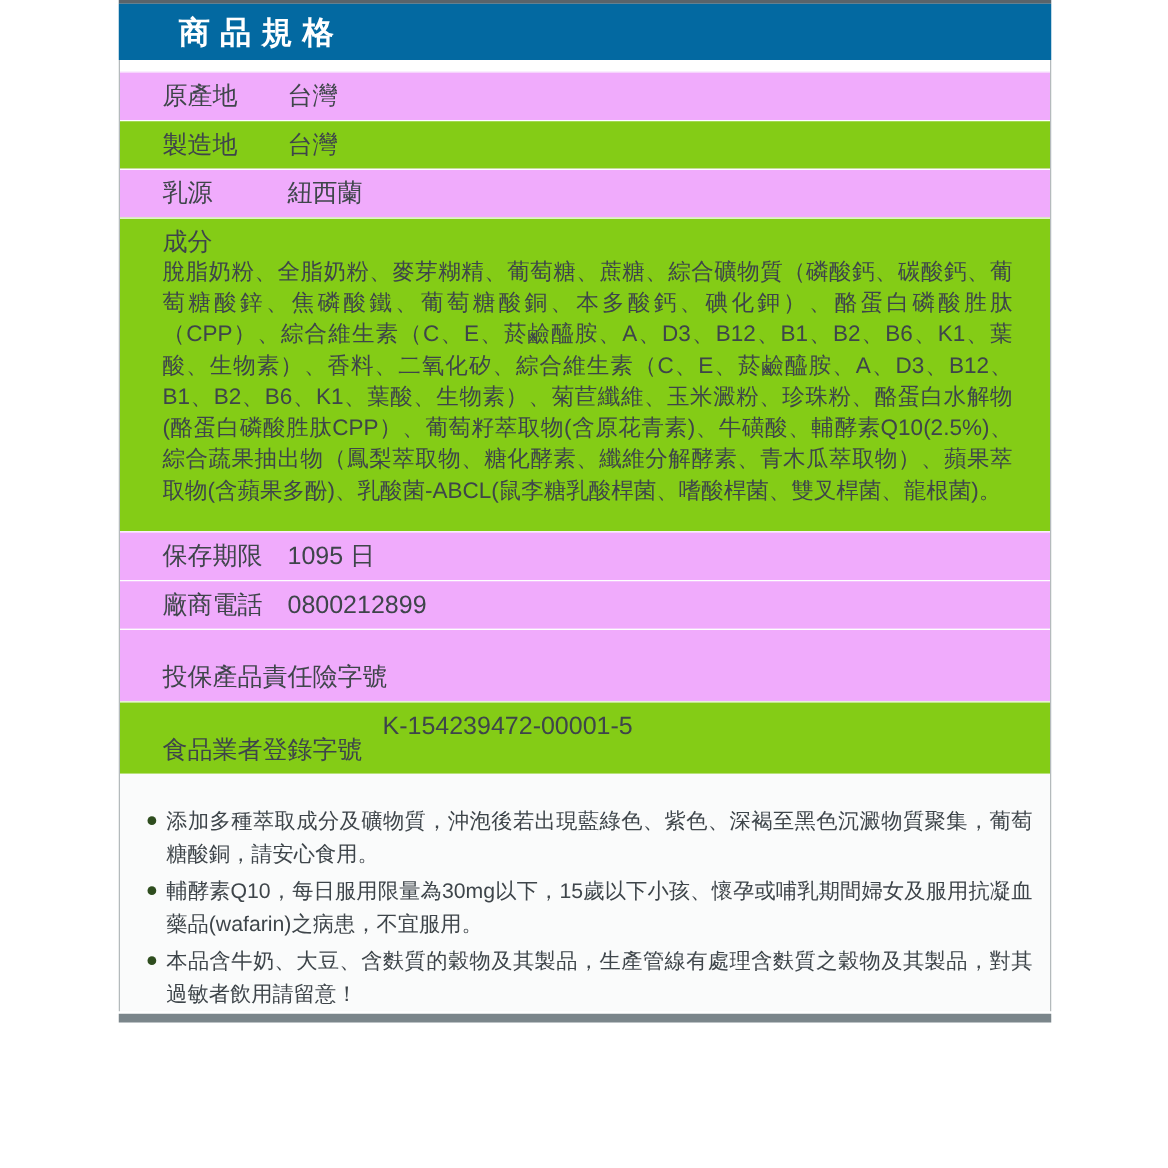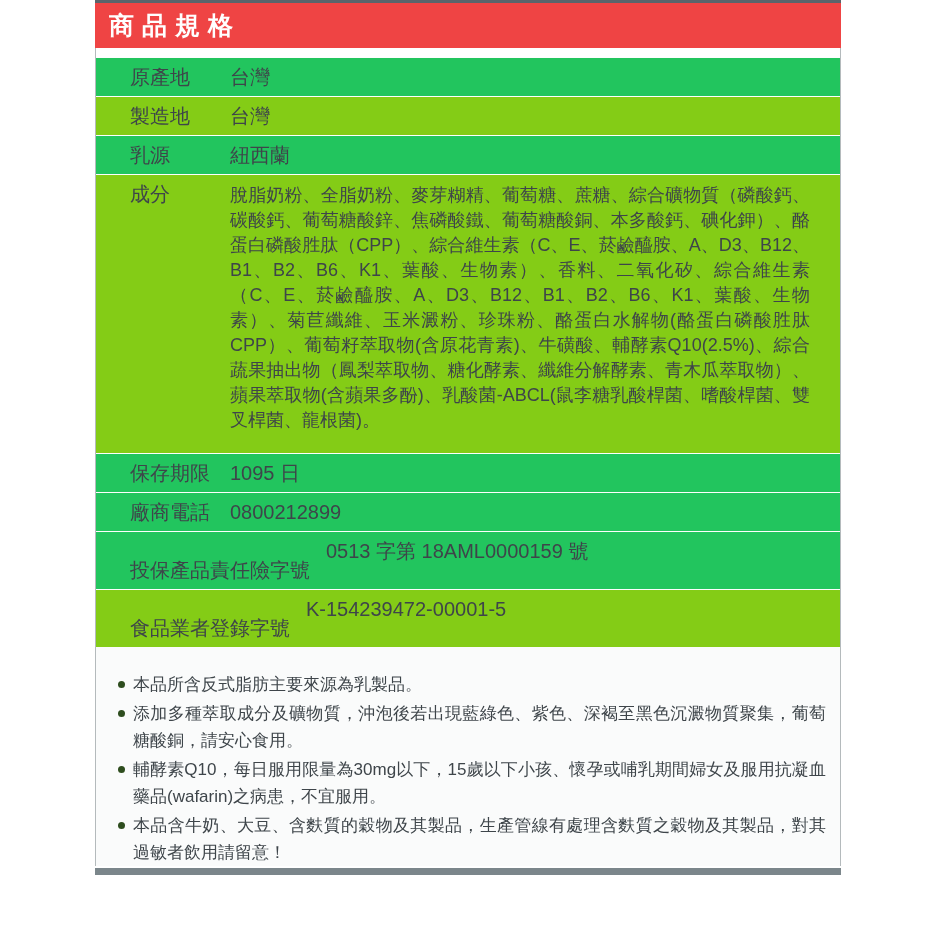--- a/index.html
+++ b/index.html
@@ -6,43 +6,43 @@
   html,body { background:#ffffff; }
   body {
     width:934px; height:934px;
     font-family:"Liberation Sans","DejaVu Sans",sans-serif;
     color:#3e454a;
     overflow:hidden;
   }
   .sheet { position:relative; margin-left:95px; width:746px; }
   .top-strip { height:3px; background:#5a646b; }
   .header-bar {
-    height:45px; background:#ef4444;
-    display:flex; align-items:center; padding-left:14px;
+    height:45px; background:#0369a1;
+    display:flex; align-items:center; padding-left:48px;
   }
   .header-title {
     color:#ffffff; font-size:25px; font-weight:bold; letter-spacing:8px;
   }
   .table-body {
     background:#ffffff;
     border-left:1px solid #b4babc; border-right:1px solid #b4babc;
     padding-top:9px;
   }
   .spec-row {
     display:flex; align-items:flex-start;
     padding:8px 30px 8px 34px;
     font-size:20px; line-height:22px;
-    background:#22c55e;
+    background:#f0abfc;
     border-top:1px solid #fdfefe;
   }
   .spec-row.even { background:#84cc16; }
   .spec-label { min-width:100px; flex-shrink:0; white-space:nowrap; }
   .spec-row.wide .spec-label { min-width:0; margin-right:16px;margin-top:19px; }
   .spec-value { flex:1; }
-  .spec-row.long { padding-bottom:20px; }
+  .spec-row.long { padding-bottom:20px;flex-direction:column; }
   .spec-row.long .spec-value {
     font-size:18px; line-height:25px;
     text-align:justify; text-justify:inter-ideograph;
   }
   .notes {
     background:#fafbfb;
     padding:24px 14px 0 22px;
   }
   .note-item {
     display:flex; align-items:flex-start;
@@ -96,33 +96,28 @@
 
 
   <div class="spec-row">
     <div class="spec-label">廠商電話</div>
     <div class="spec-value">0800212899</div>
   </div>
 
 
   <div class="spec-row wide">
     <div class="spec-label">投保產品責任險字號</div>
-    <div class="spec-value">0513 字第 18AML0000159 號</div>
   </div>
 
   <div class="spec-row even wide">
     <div class="spec-label">食品業者登錄字號</div>
     <div class="spec-value">K-154239472-00001-5</div>
   </div>
 </div>
     <div class="notes" id="notes-container">
-  <div class="note-item">
-    <span class="bullet"></span>
-    <span class="note-text">本品所含反式脂肪主要來源為乳製品。</span>
-  </div>
 
   <div class="note-item">
     <span class="bullet"></span>
     <span class="note-text">添加多種萃取成分及礦物質，沖泡後若出現藍綠色、紫色、深褐至黑色沉澱物質聚集，葡萄糖酸銅，請安心食用。</span>
   </div>
 
   <div class="note-item">
     <span class="bullet"></span>
     <span class="note-text">輔酵素Q10，每日服用限量為30mg以下，15歲以下小孩、懷孕或哺乳期間婦女及服用抗凝血藥品(wafarin)之病患，不宜服用。</span>
   </div>

